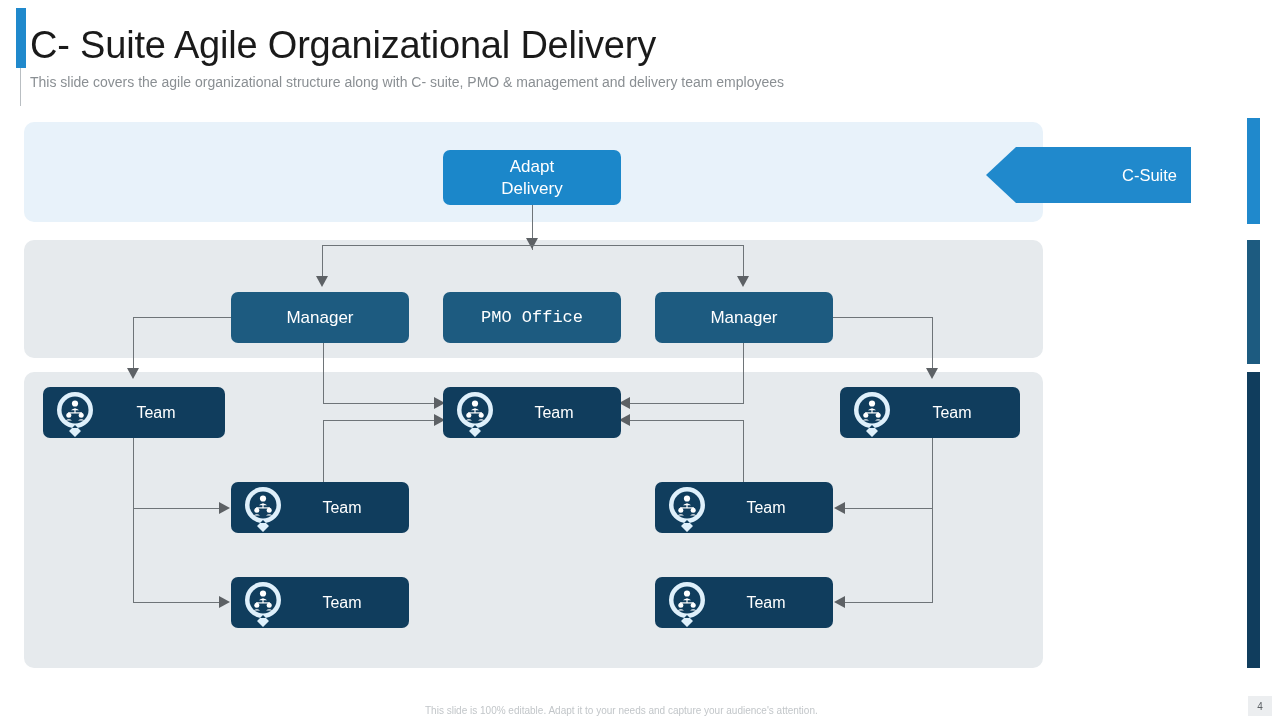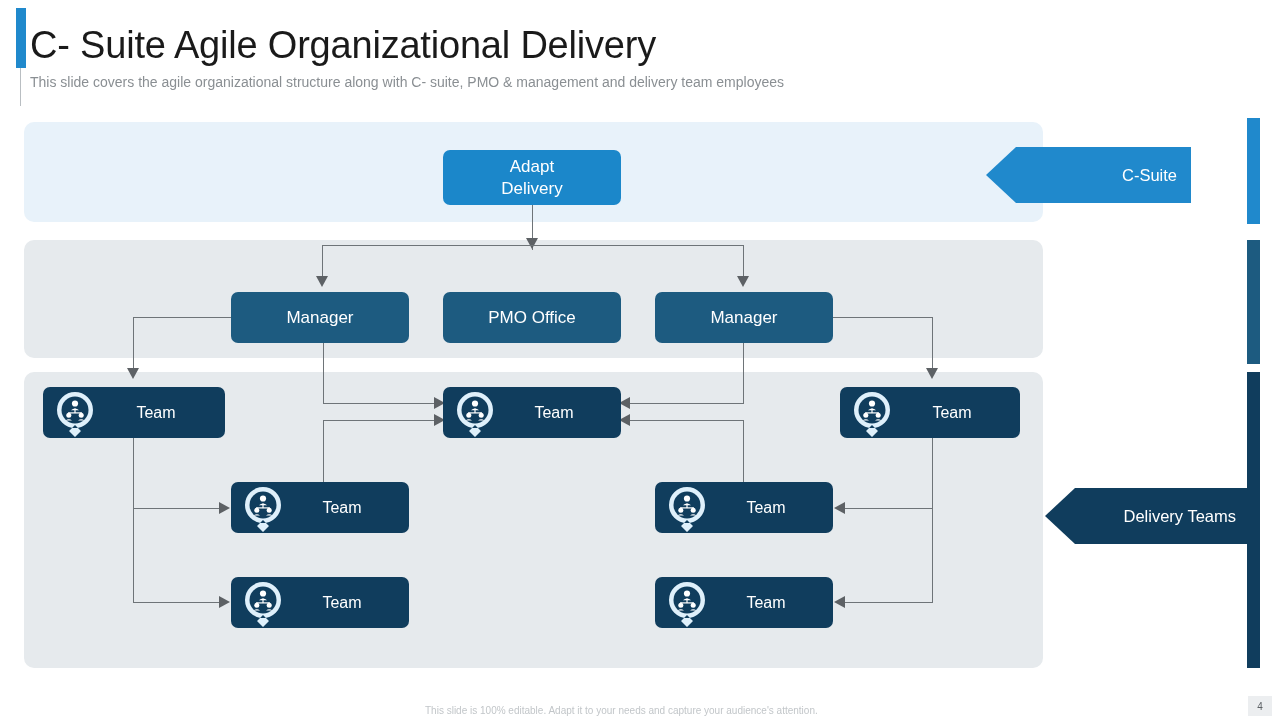--- a/index.html
+++ b/index.html
@@ -64,21 +64,21 @@
   }
   .node-exec{
     left:443px;top:150px;width:178px;height:55px;background:#1b87ca;
     justify-content:center;text-align:center;font-size:17px;line-height:22px;
   }
   .node-mgr{
     top:292px;width:178px;height:51px;background:#1d5b80;
     justify-content:center;font-size:17px;
   }
   .mgr-left{left:231px;}
-  .pmo-office{left:443px;}
+  .pmo-office{left:443px;font-family:Liberation Mono, monospace;}
   .mgr-right{left:655px;}
 
   .node-team{
     height:51px;background:#103d5d;font-size:16px;
     padding-left:6px;
   }
   .team-icon{
     width:52px;height:52px;flex:0 0 52px;position:relative;margin-right:4px;
   }
   .team-label{flex:1;text-align:center;padding-right:18px;}
@@ -117,23 +117,20 @@
   <div class="band band-pmo"></div>
   <div class="band band-delivery"></div>
 
   <div class="rail rail-csuite"></div>
   <div class="rail rail-pmo"></div>
   <div class="rail rail-delivery"></div>
 
   <div class="tagarrow tag-csuite">
     <span>C-Suite</span>
   </div>
-  <div class="tagarrow tag-delivery">
-    <span>Delivery Teams</span>
-  </div>
 
   <div class="ln lnv" style="left:532px;top:205px;height:45px;"></div>
   <div class="ah ah-down" style="left:526px;top:238px;"></div>
   <div class="ln lnh" style="left:322px;top:245px;width:421px;"></div>
   <div class="ln lnv" style="left:322px;top:245px;height:35px;"></div>
   <div class="ah ah-down" style="left:316px;top:276px;"></div>
   <div class="ln lnv" style="left:743px;top:245px;height:35px;"></div>
   <div class="ah ah-down" style="left:737px;top:276px;"></div>
 
   <div class="ln lnh" style="left:133px;top:317px;width:99px;"></div>

